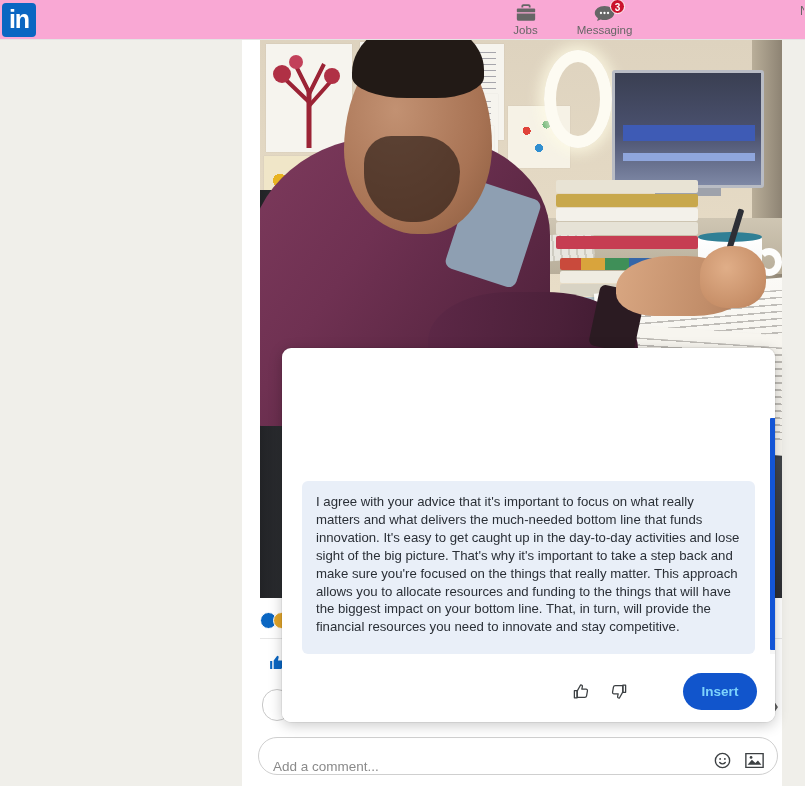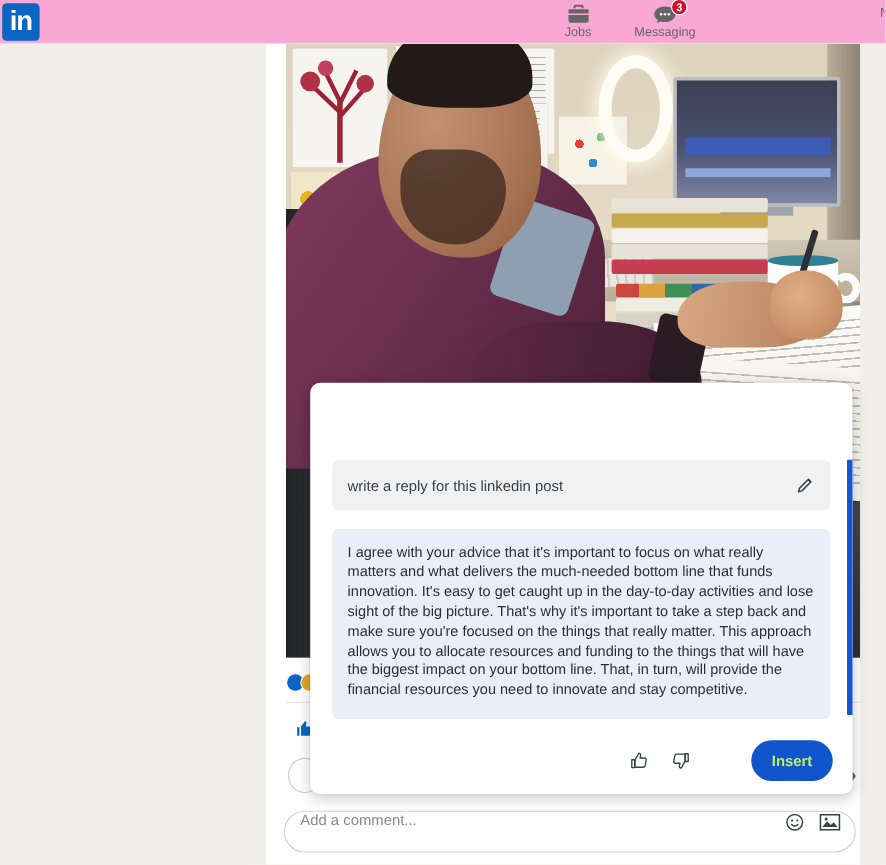--- a/index.html
+++ b/index.html
@@ -333,21 +333,21 @@
     font-size: 20px; color: #5f5f5f; font-weight: bold;
   }
 
   
   #comment-box {
     position: absolute; top: 737px; left: 258px;
     width: 520px; height: 38px;
     border: 1px solid #cfcfcf;
     border-radius: 19px;
     background: #fff;
-    display: flex; align-items: flex-start;
+    display: flex; align-items: flex-end;
     z-index: 40;
   }
   #comment-placeholder {
     margin-left: 14px;
     font-size: 13.5px; color: #8a8a8a;
     flex: 1;
   }
   #comment-box .cicon { margin-right: 12px; }
 
   
@@ -427,21 +427,21 @@
     color: #1a56c4; text-decoration: underline;
   }
   #thumbs {
     position: absolute; left: 290px; top: 27px;
     display: flex; gap: 18px; align-items: center;
   }
   #insert-btn {
     position: absolute; right: 18px; top: 18px;
     width: 74px; height: 37px;
     background: #1155cc;
-    color: #bef264;
+    color: #7dd3fc;
     border: none;
     border-radius: 19px;
     font-size: 13.5px; font-weight: bold;
     font-family: "Liberation Sans", sans-serif;
     cursor: pointer;
   }
 </style>
 </head>
 <body>
 
@@ -594,29 +594,20 @@
       <path d="M2 3h20v16H2z" fill="none" stroke="#3c4043" stroke-width="1.6"></path>
       <path d="M4 16l5-6 4 4 3-3 4 5z"></path>
       <circle cx="8" cy="7.5" r="1.6"></circle>
     </svg>
   </span>
 </div>
 
 <div id="hmw">
 
 
-  <div id="hmw-prompt">
-    <span id="hmw-prompt-text">write a reply for this linkedin post</span>
-    <span id="hmw-pencil">
-      <svg width="18" height="18" viewBox="0 0 24 24" fill="none" stroke="#3c4043" stroke-width="1.8">
-        <path d="M4 20l4-1 11-11-3-3L5 16z" stroke-linejoin="round"></path>
-        <path d="M15.5 5.5l3 3"></path>
-      </svg>
-    </span>
-  </div>
 
   <div id="hmw-scrollbar"></div>
   <div id="hmw-scroll-thumb"></div>
 
   <div id="hmw-result">
     <div id="hmw-result-text">I agree with your advice that it's important to focus on what really matters and what delivers the much-needed bottom line that funds innovation. It's easy to get caught up in the day-to-day activities and lose sight of the big picture. That's why it's important to take a step back and make sure you're focused on the things that really matter. This approach allows you to allocate resources and funding to the things that will have the biggest impact on your bottom line. That, in turn, will provide the financial resources you need to innovate and stay competitive.</div>
   </div>
 
   <div id="hmw-footer">
 

